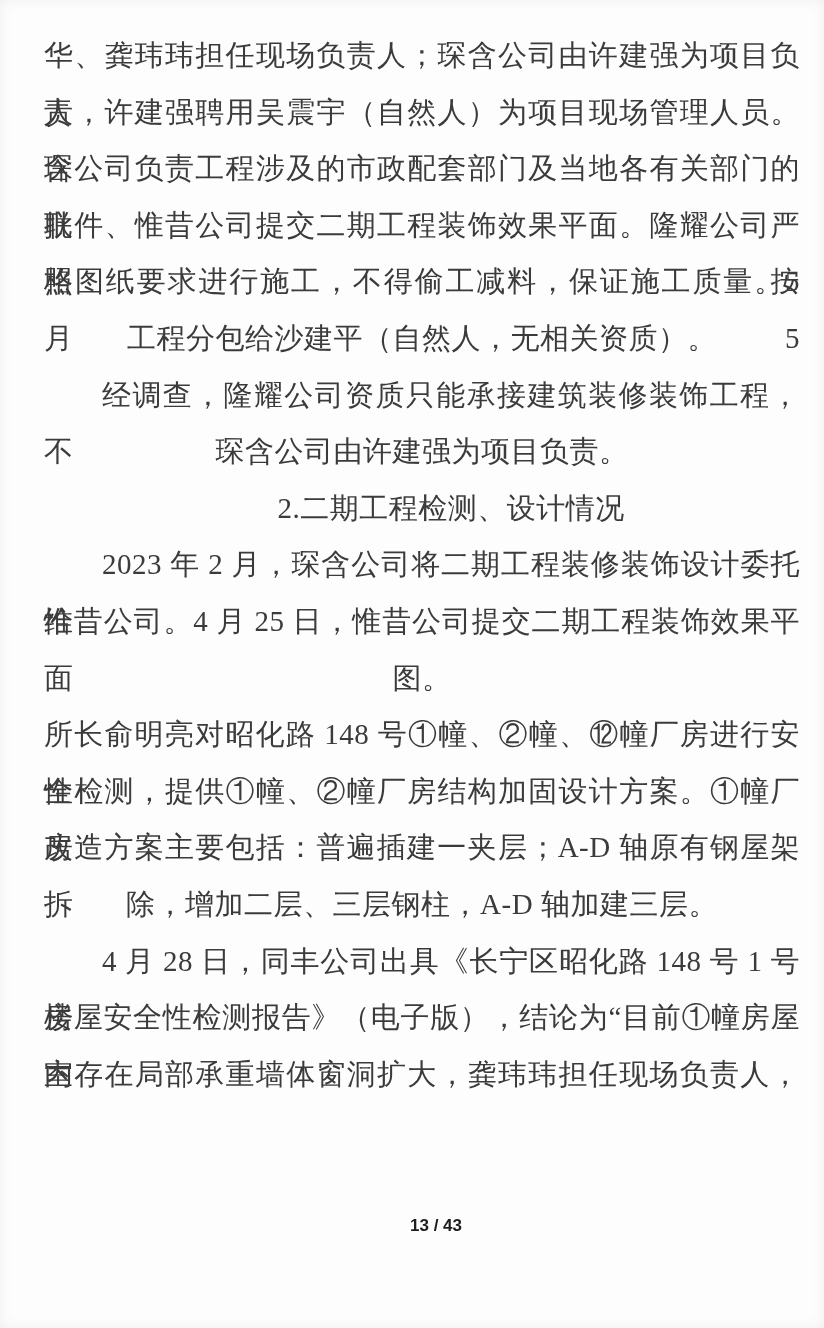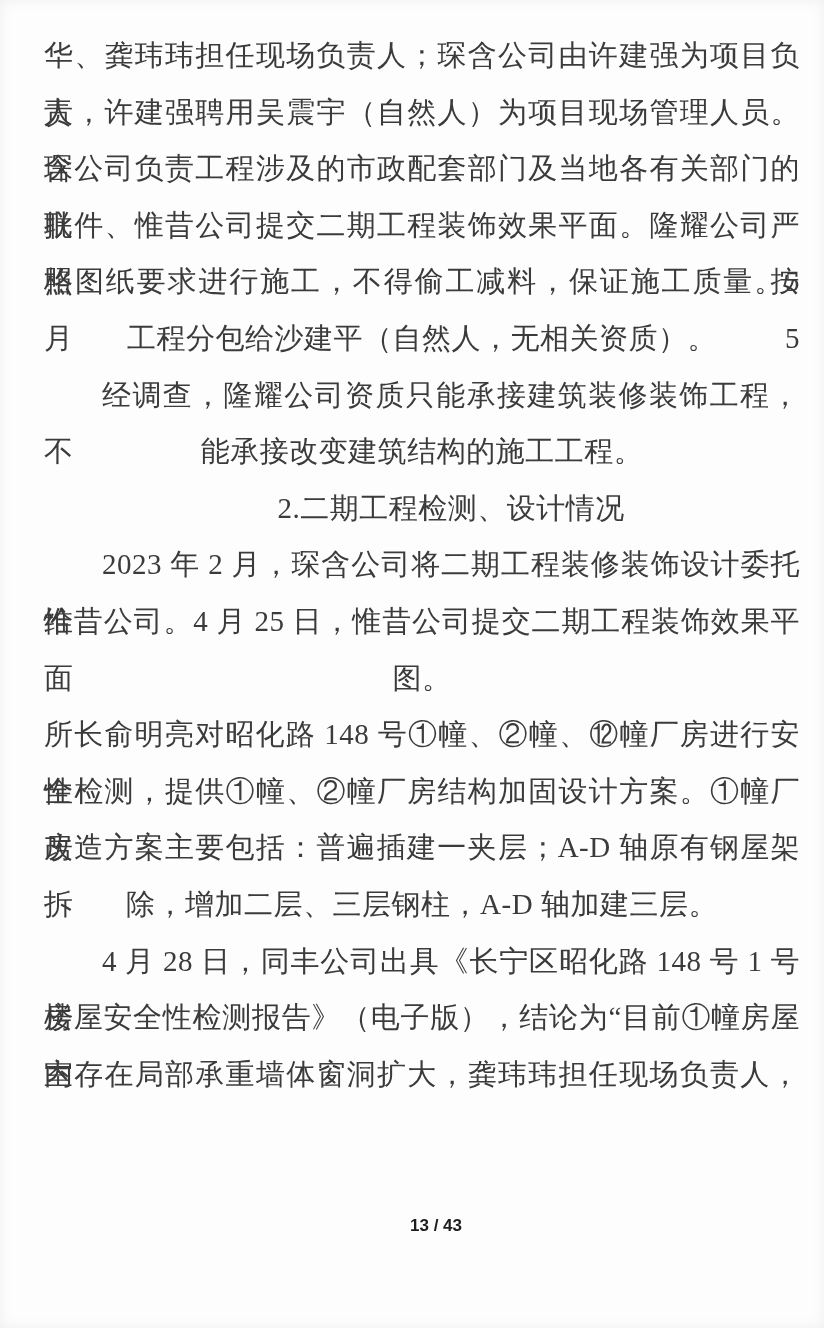--- a/index.html
+++ b/index.html
@@ -66,21 +66,21 @@
 
 <div class="page">
   <div class="text-block">
       <div class="line just">华、龚玮玮担任现场负责人；琛含公司由许建强为项目负责</div>
       <div class="line just">人，许建强聘用吴震宇（自然人）为项目现场管理人员。琛</div>
       <div class="line just">含公司负责工程涉及的市政配套部门及当地各有关部门的联</div>
       <div class="line just">批件、惟昔公司提交二期工程装饰效果平面。隆耀公司严格按</div>
       <div class="line just">照图纸要求进行施工，不得偷工减料，保证施工质量。5 月 5</div>
       <div class="line">工程分包给沙建平（自然人，无相关资质）。</div>
       <div class="line just indent">经调查，隆耀公司资质只能承接建筑装修装饰工程，不</div>
-      <div class="line">能承接改变建筑结构的施工工程。</div>
+      <div class="line">琛含公司由许建强为项目负责。</div>
       <div class="line indent">2.二期工程检测、设计情况</div>
       <div class="line just indent">2023 年 2 月，琛含公司将二期工程装修装饰设计委托给</div>
       <div class="line just">惟昔公司。4 月 25 日，惟昔公司提交二期工程装饰效果平面</div>
       <div class="line">图。</div>
       <div class="line just">所长俞明亮对昭化路 148 号①幢、②幢、⑫幢厂房进行安全</div>
       <div class="line just">性检测，提供①幢、②幢厂房结构加固设计方案。①幢厂房</div>
       <div class="line just">改造方案主要包括：普遍插建一夹层；A-D 轴原有钢屋架拆</div>
       <div class="line">除，增加二层、三层钢柱，A-D 轴加建三层。</div>
       <div class="line just indent">4 月 28 日，同丰公司出具《长宁区昭化路 148 号 1 号楼</div>
       <div class="line just">房屋安全性检测报告》（电子版），结论为“目前①幢房屋室</div>

